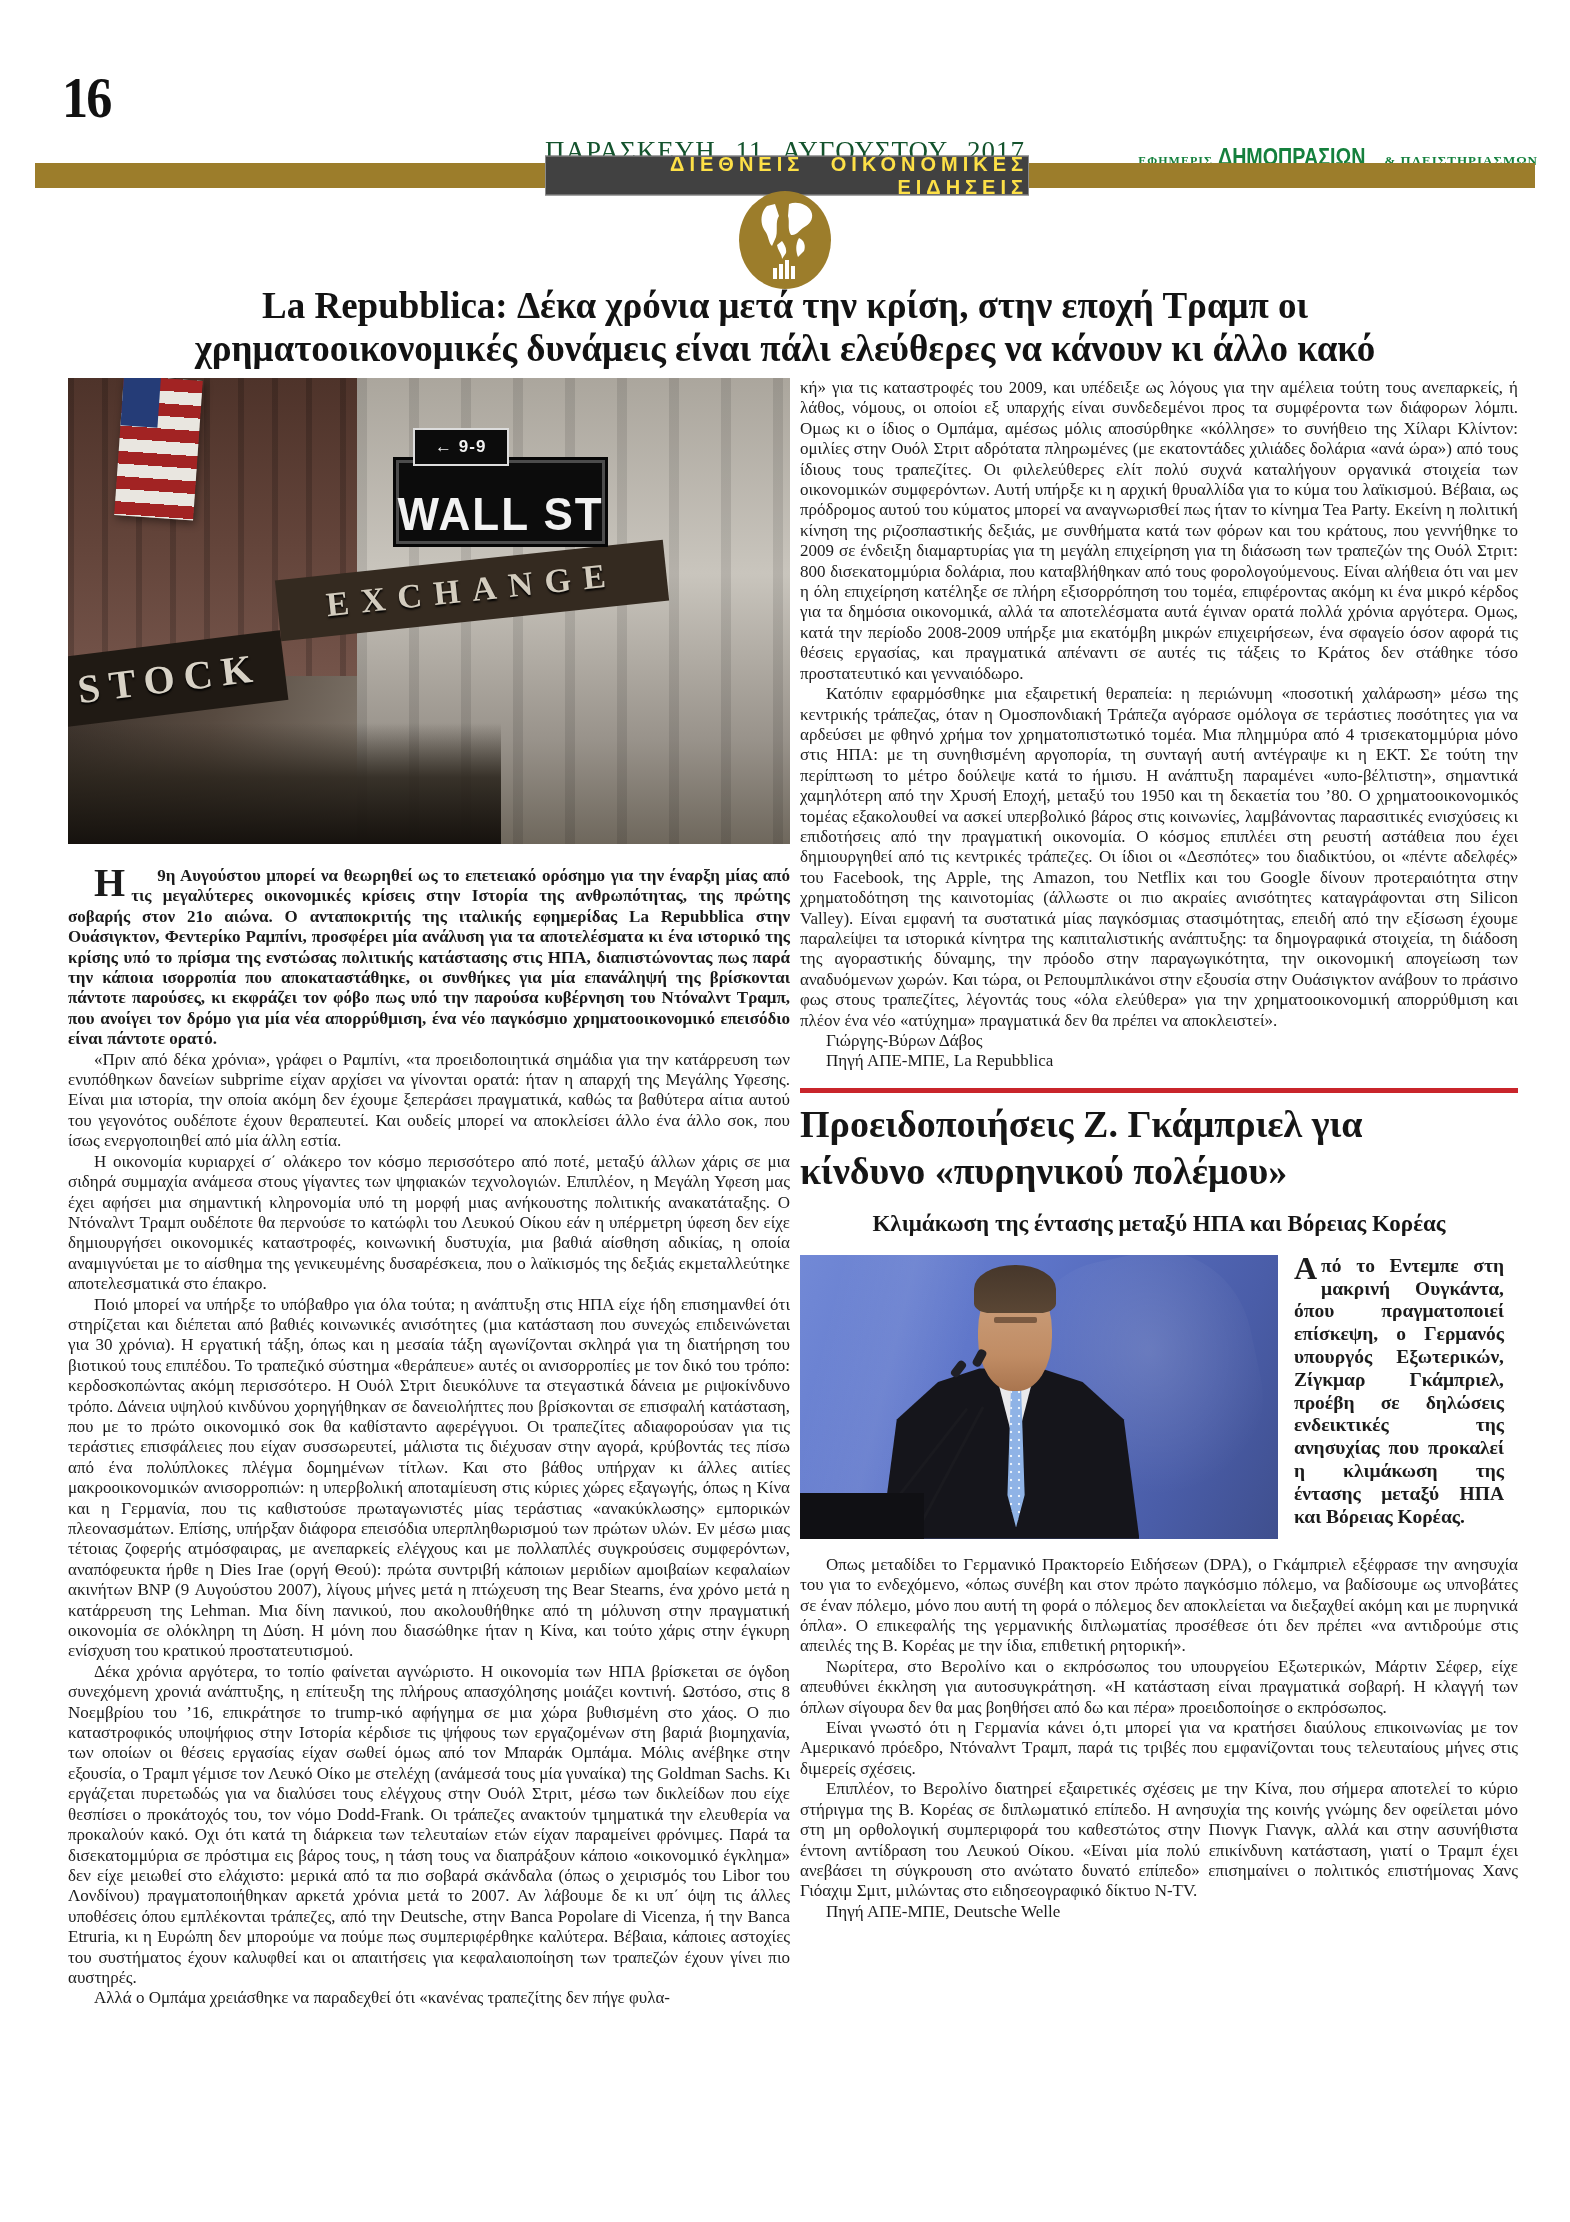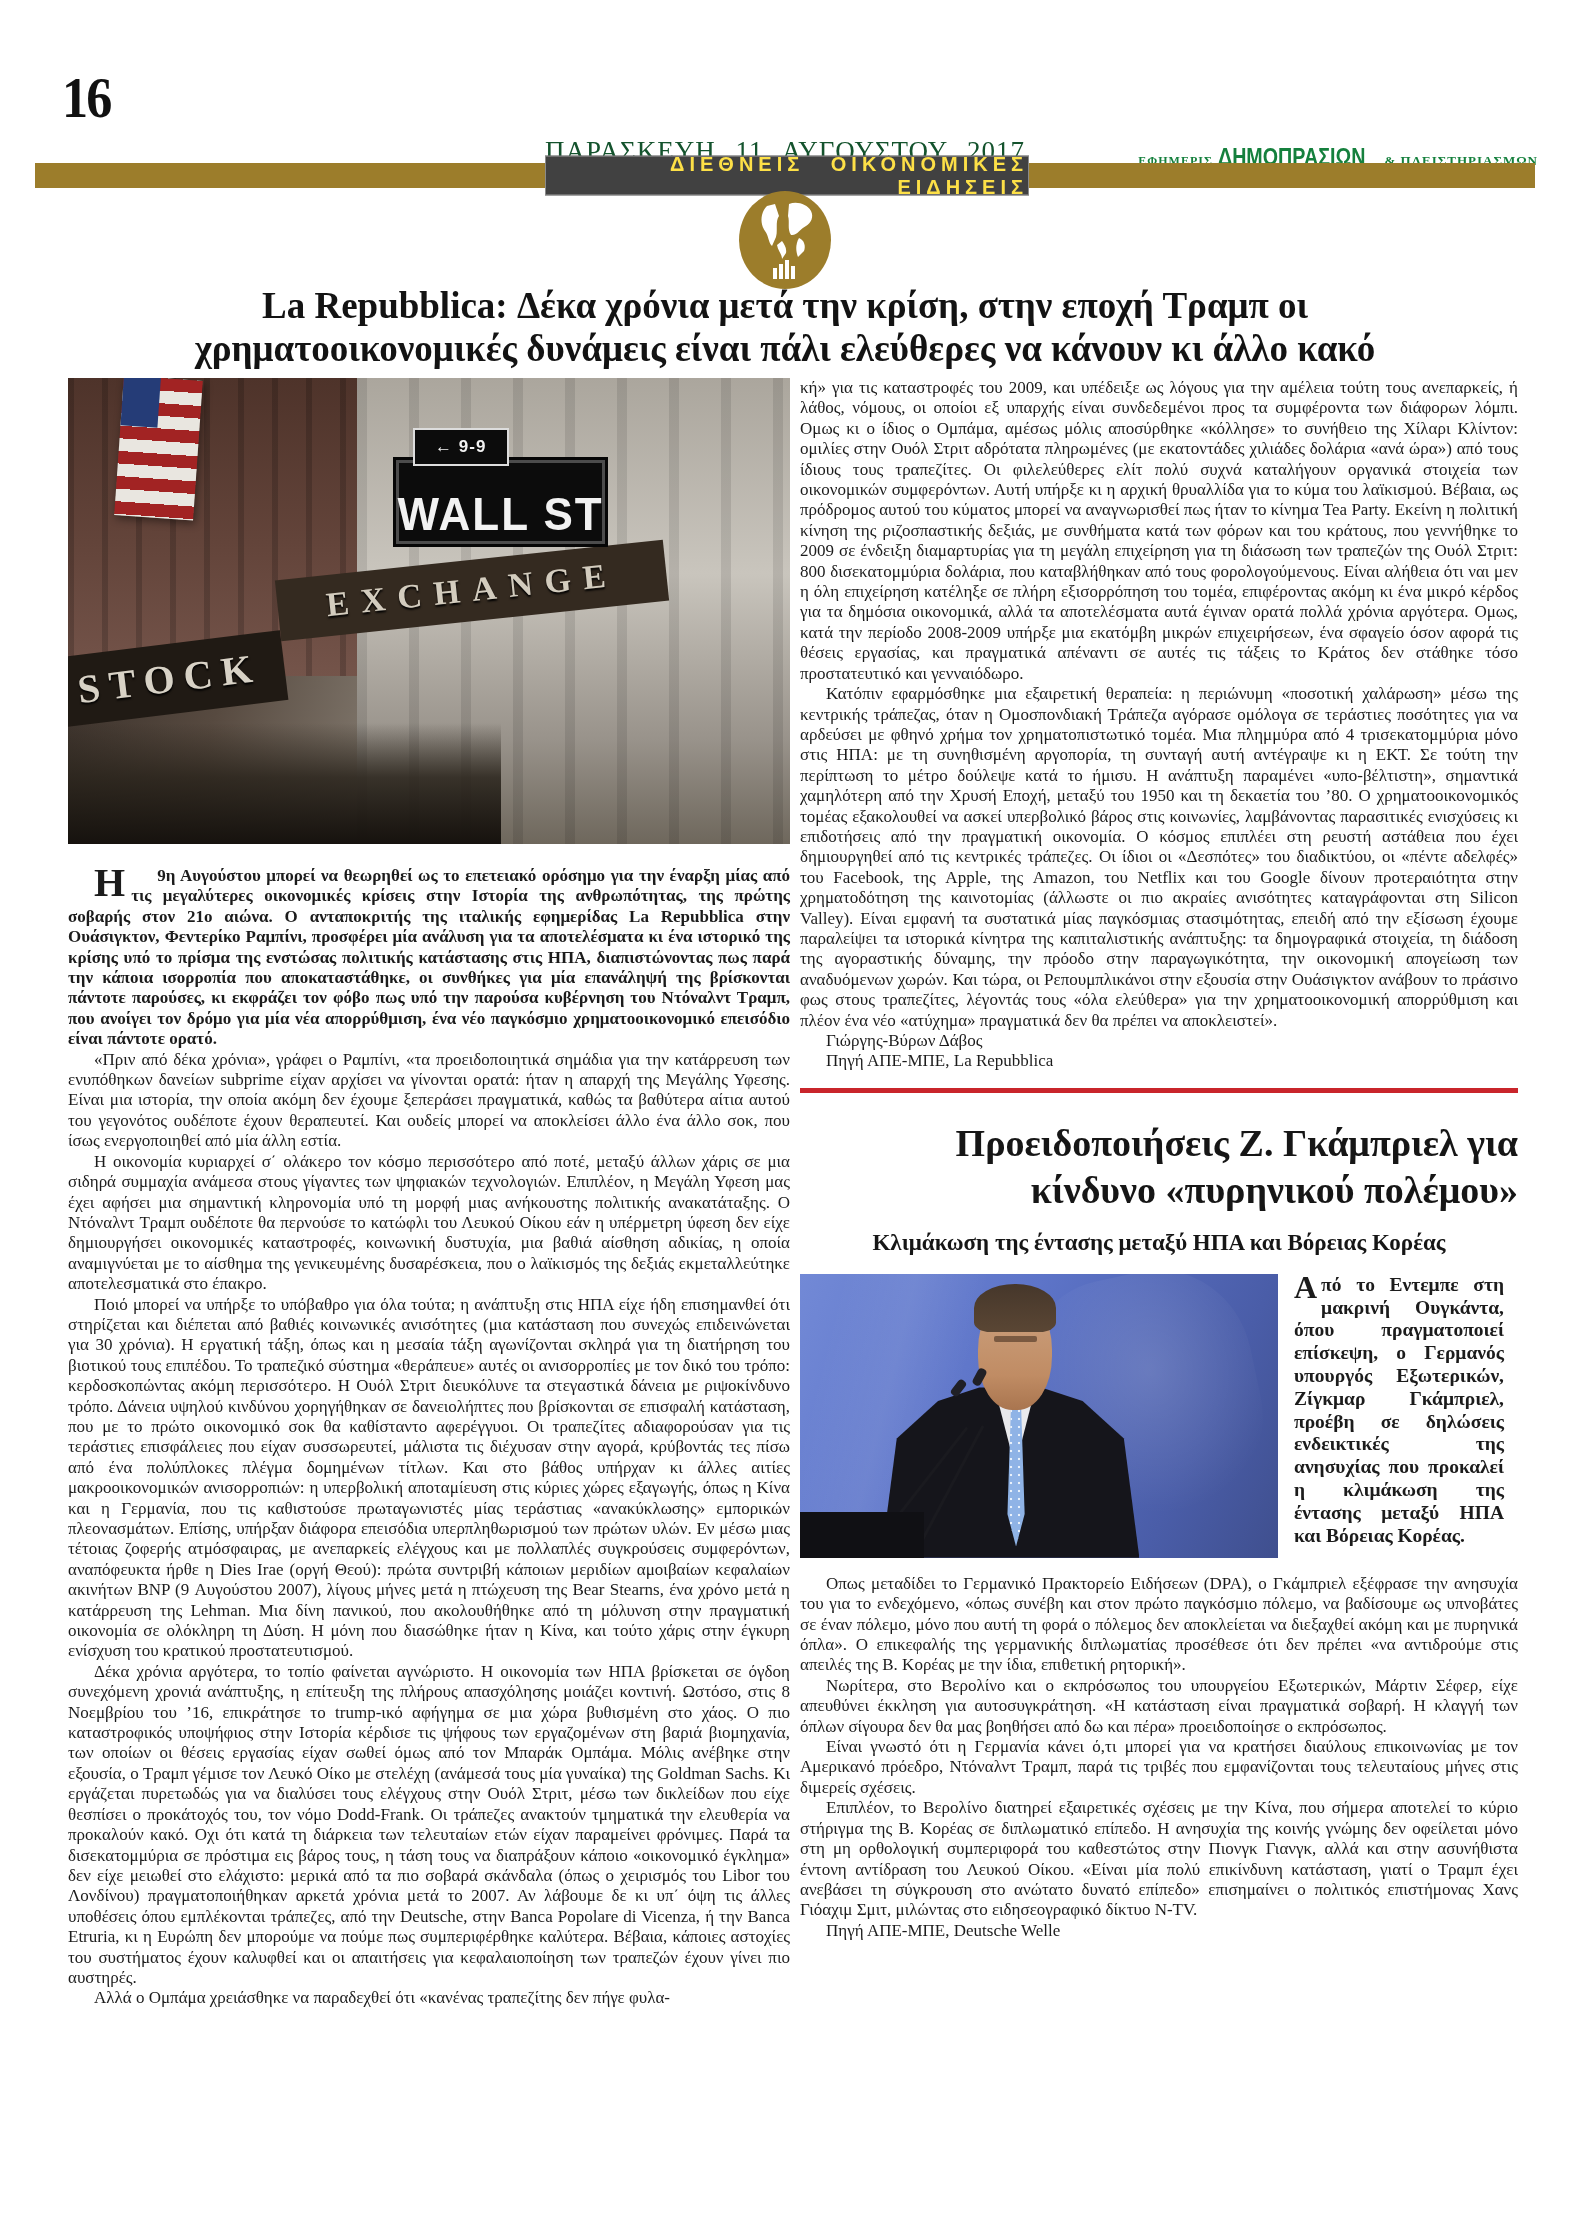--- a/index.html
+++ b/index.html
@@ -63,21 +63,21 @@
   .p1-sign-text{color:#f2f2f2;font-family:"Liberation Sans",sans-serif;font-weight:bold;
            font-size:44px;letter-spacing:2px;line-height:60px;transform:scaleY(1.05);}
   .p1-plate{position:absolute;left:8%;top:-38%;width:44%;height:40%;background:#0c0c0c;border:2px solid #dddddd;
            display:flex;align-items:center;justify-content:center;color:#f2f2f2;
            font-family:"Liberation Sans",sans-serif;font-weight:bold;font-size:17px;letter-spacing:1px;}
   .p1-dark{position:absolute;left:0;bottom:0;width:60%;height:26%;
            background:linear-gradient(0deg,#16120e 0%,rgba(42,36,28,.85) 55%,rgba(42,36,28,0) 100%);}
 
   
   .red-rule{height:5px;background:#c9252b;margin:16px 0 6px 0;}
-  .headline2{text-align:right;font-size:38px;line-height:47px;font-weight:bold;color:#161616;margin-top:27px;}
+  .headline2{text-align:left;font-size:38px;line-height:47px;font-weight:bold;color:#161616;margin-top:8px;}
   .subtitle2{text-align:center;font-size:23px;font-weight:bold;color:#161616;margin-top:16px;}
   .photo-row{display:flex;margin-top:18px;}
   .sidebar{width:226px;padding-left:16px;box-sizing:border-box;font-weight:bold;
            font-size:19.5px;line-height:22.8px;text-align:justify;}
   .sidebar .dropcap{font-size:32px;line-height:26px;padding-right:4px;}
   .a2-body{margin-top:16px;}
 
   
   .photo2{position:relative;width:478px;height:284px;flex:0 0 auto;overflow:hidden;
           background:linear-gradient(115deg,#7289d6 0%,#5d74c8 40%,#4a5da8 78%,#3f4f8e 100%);}

